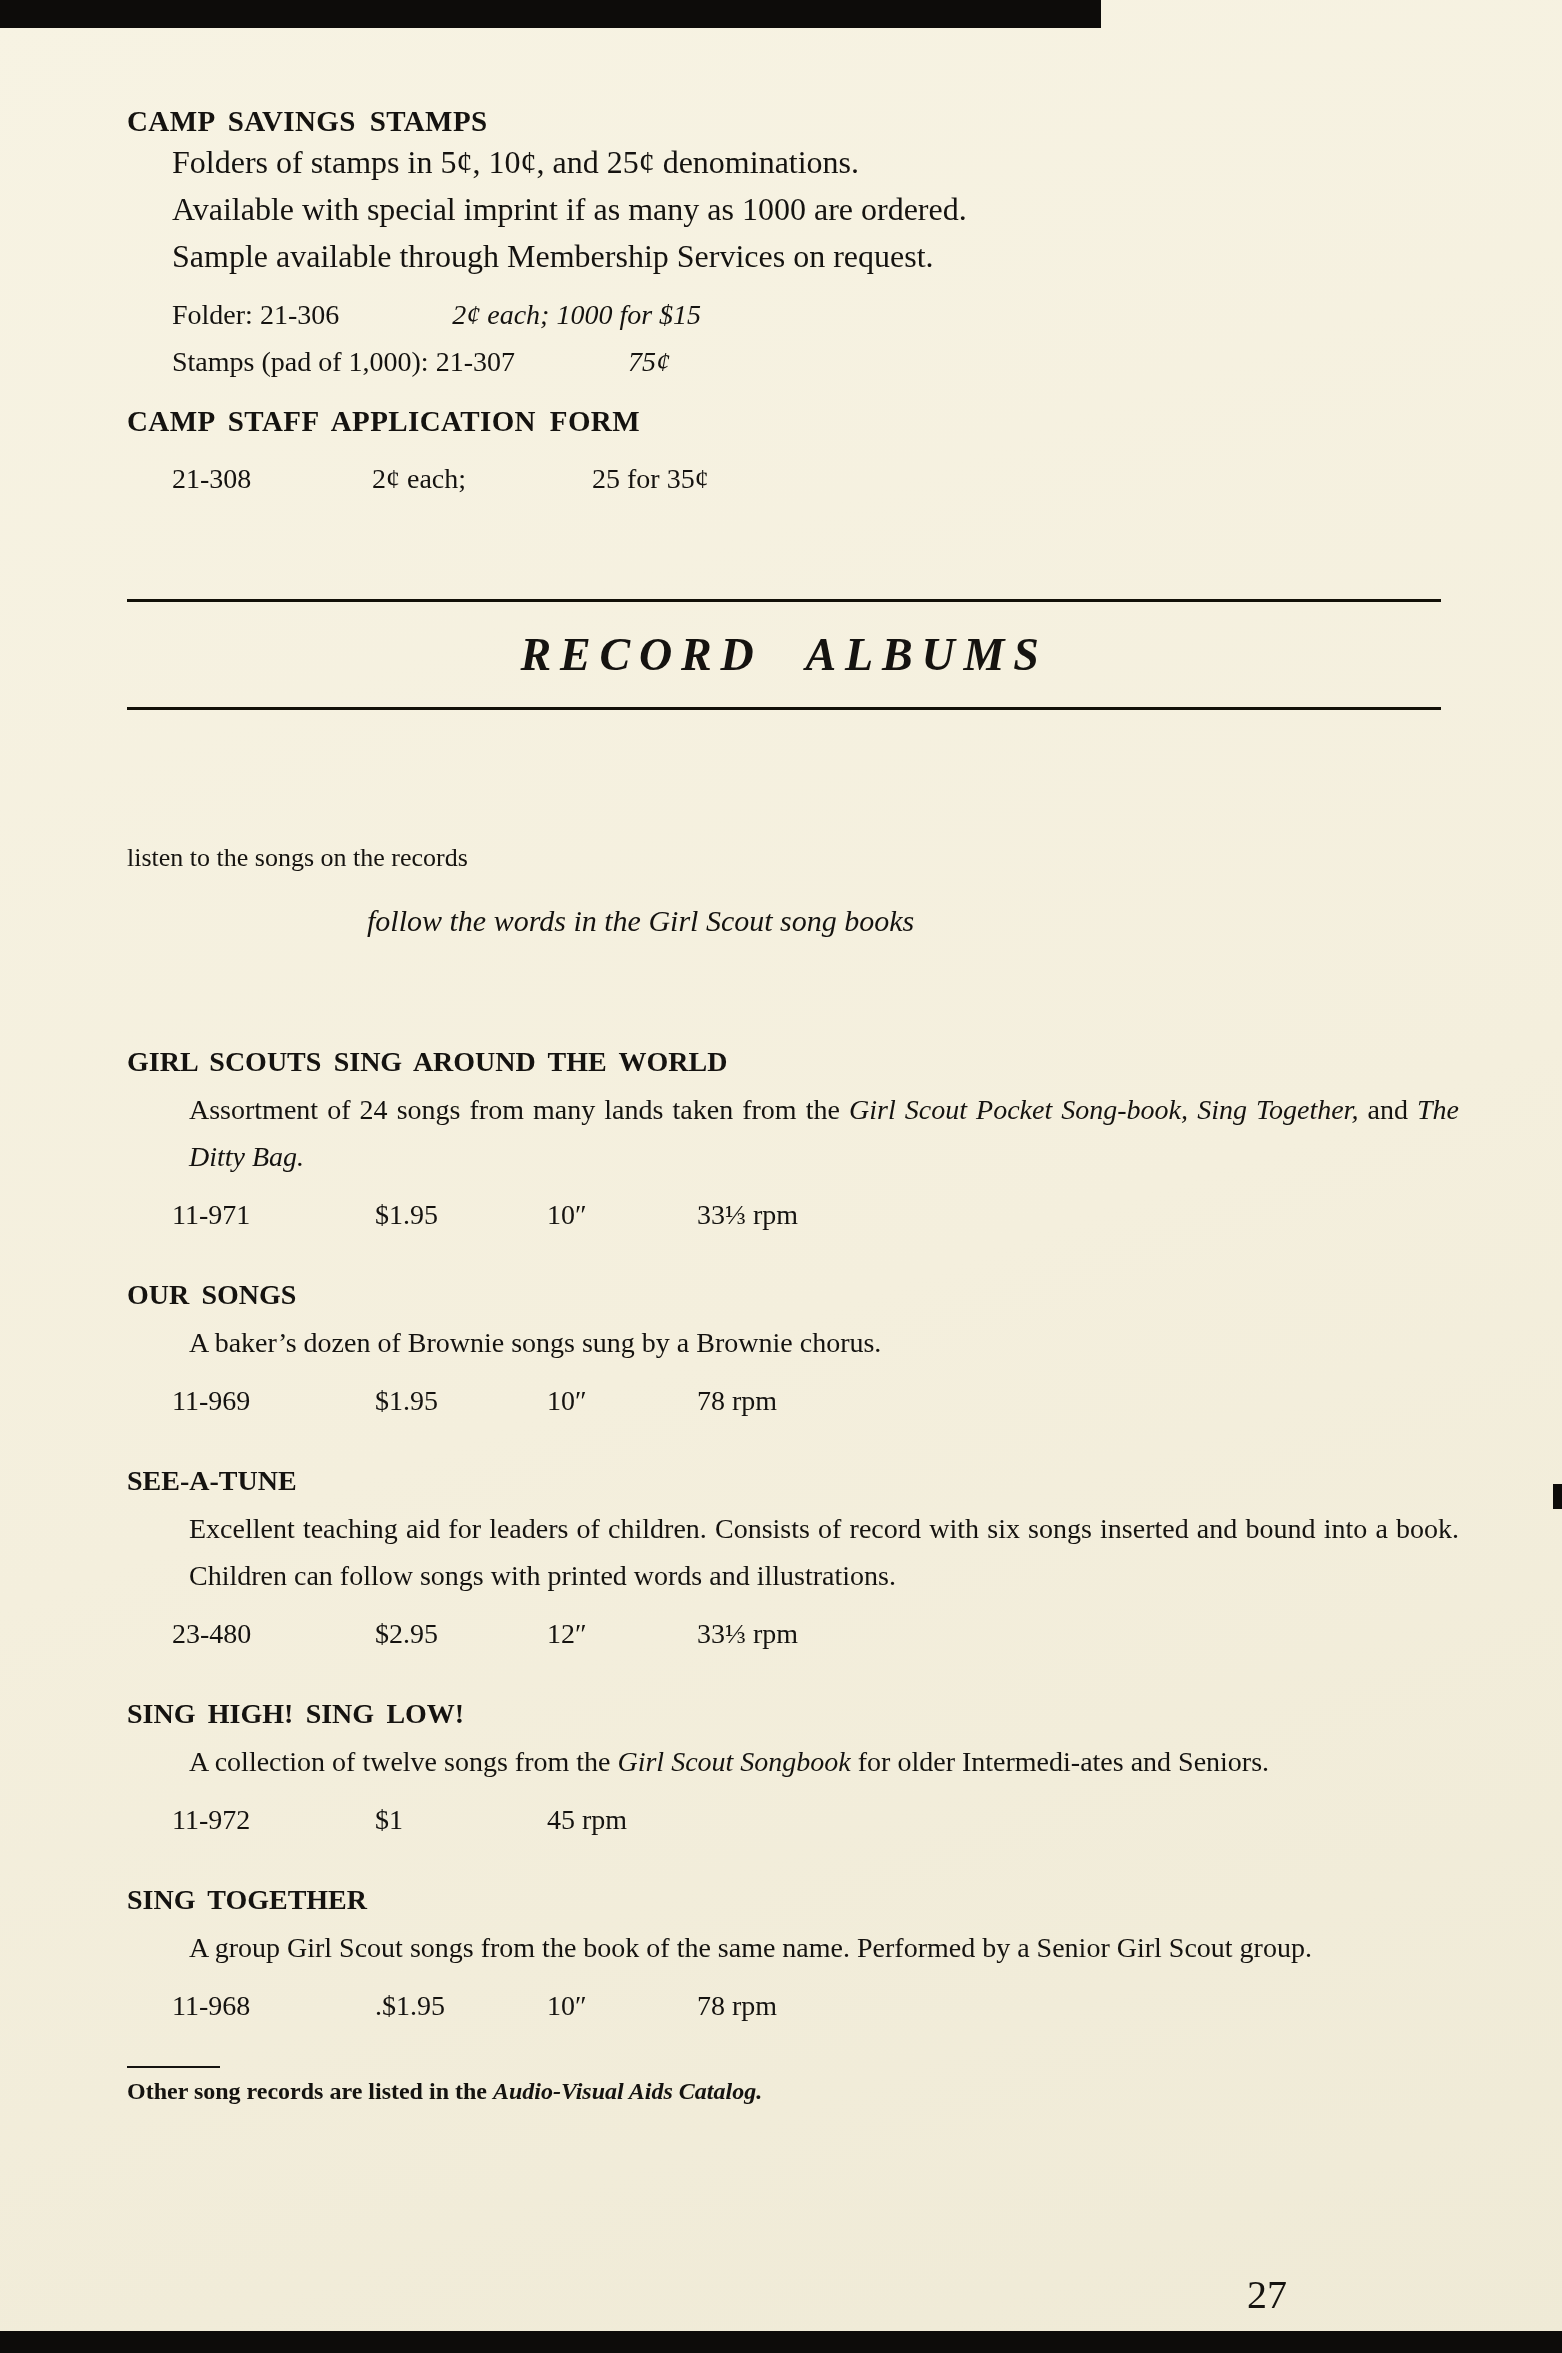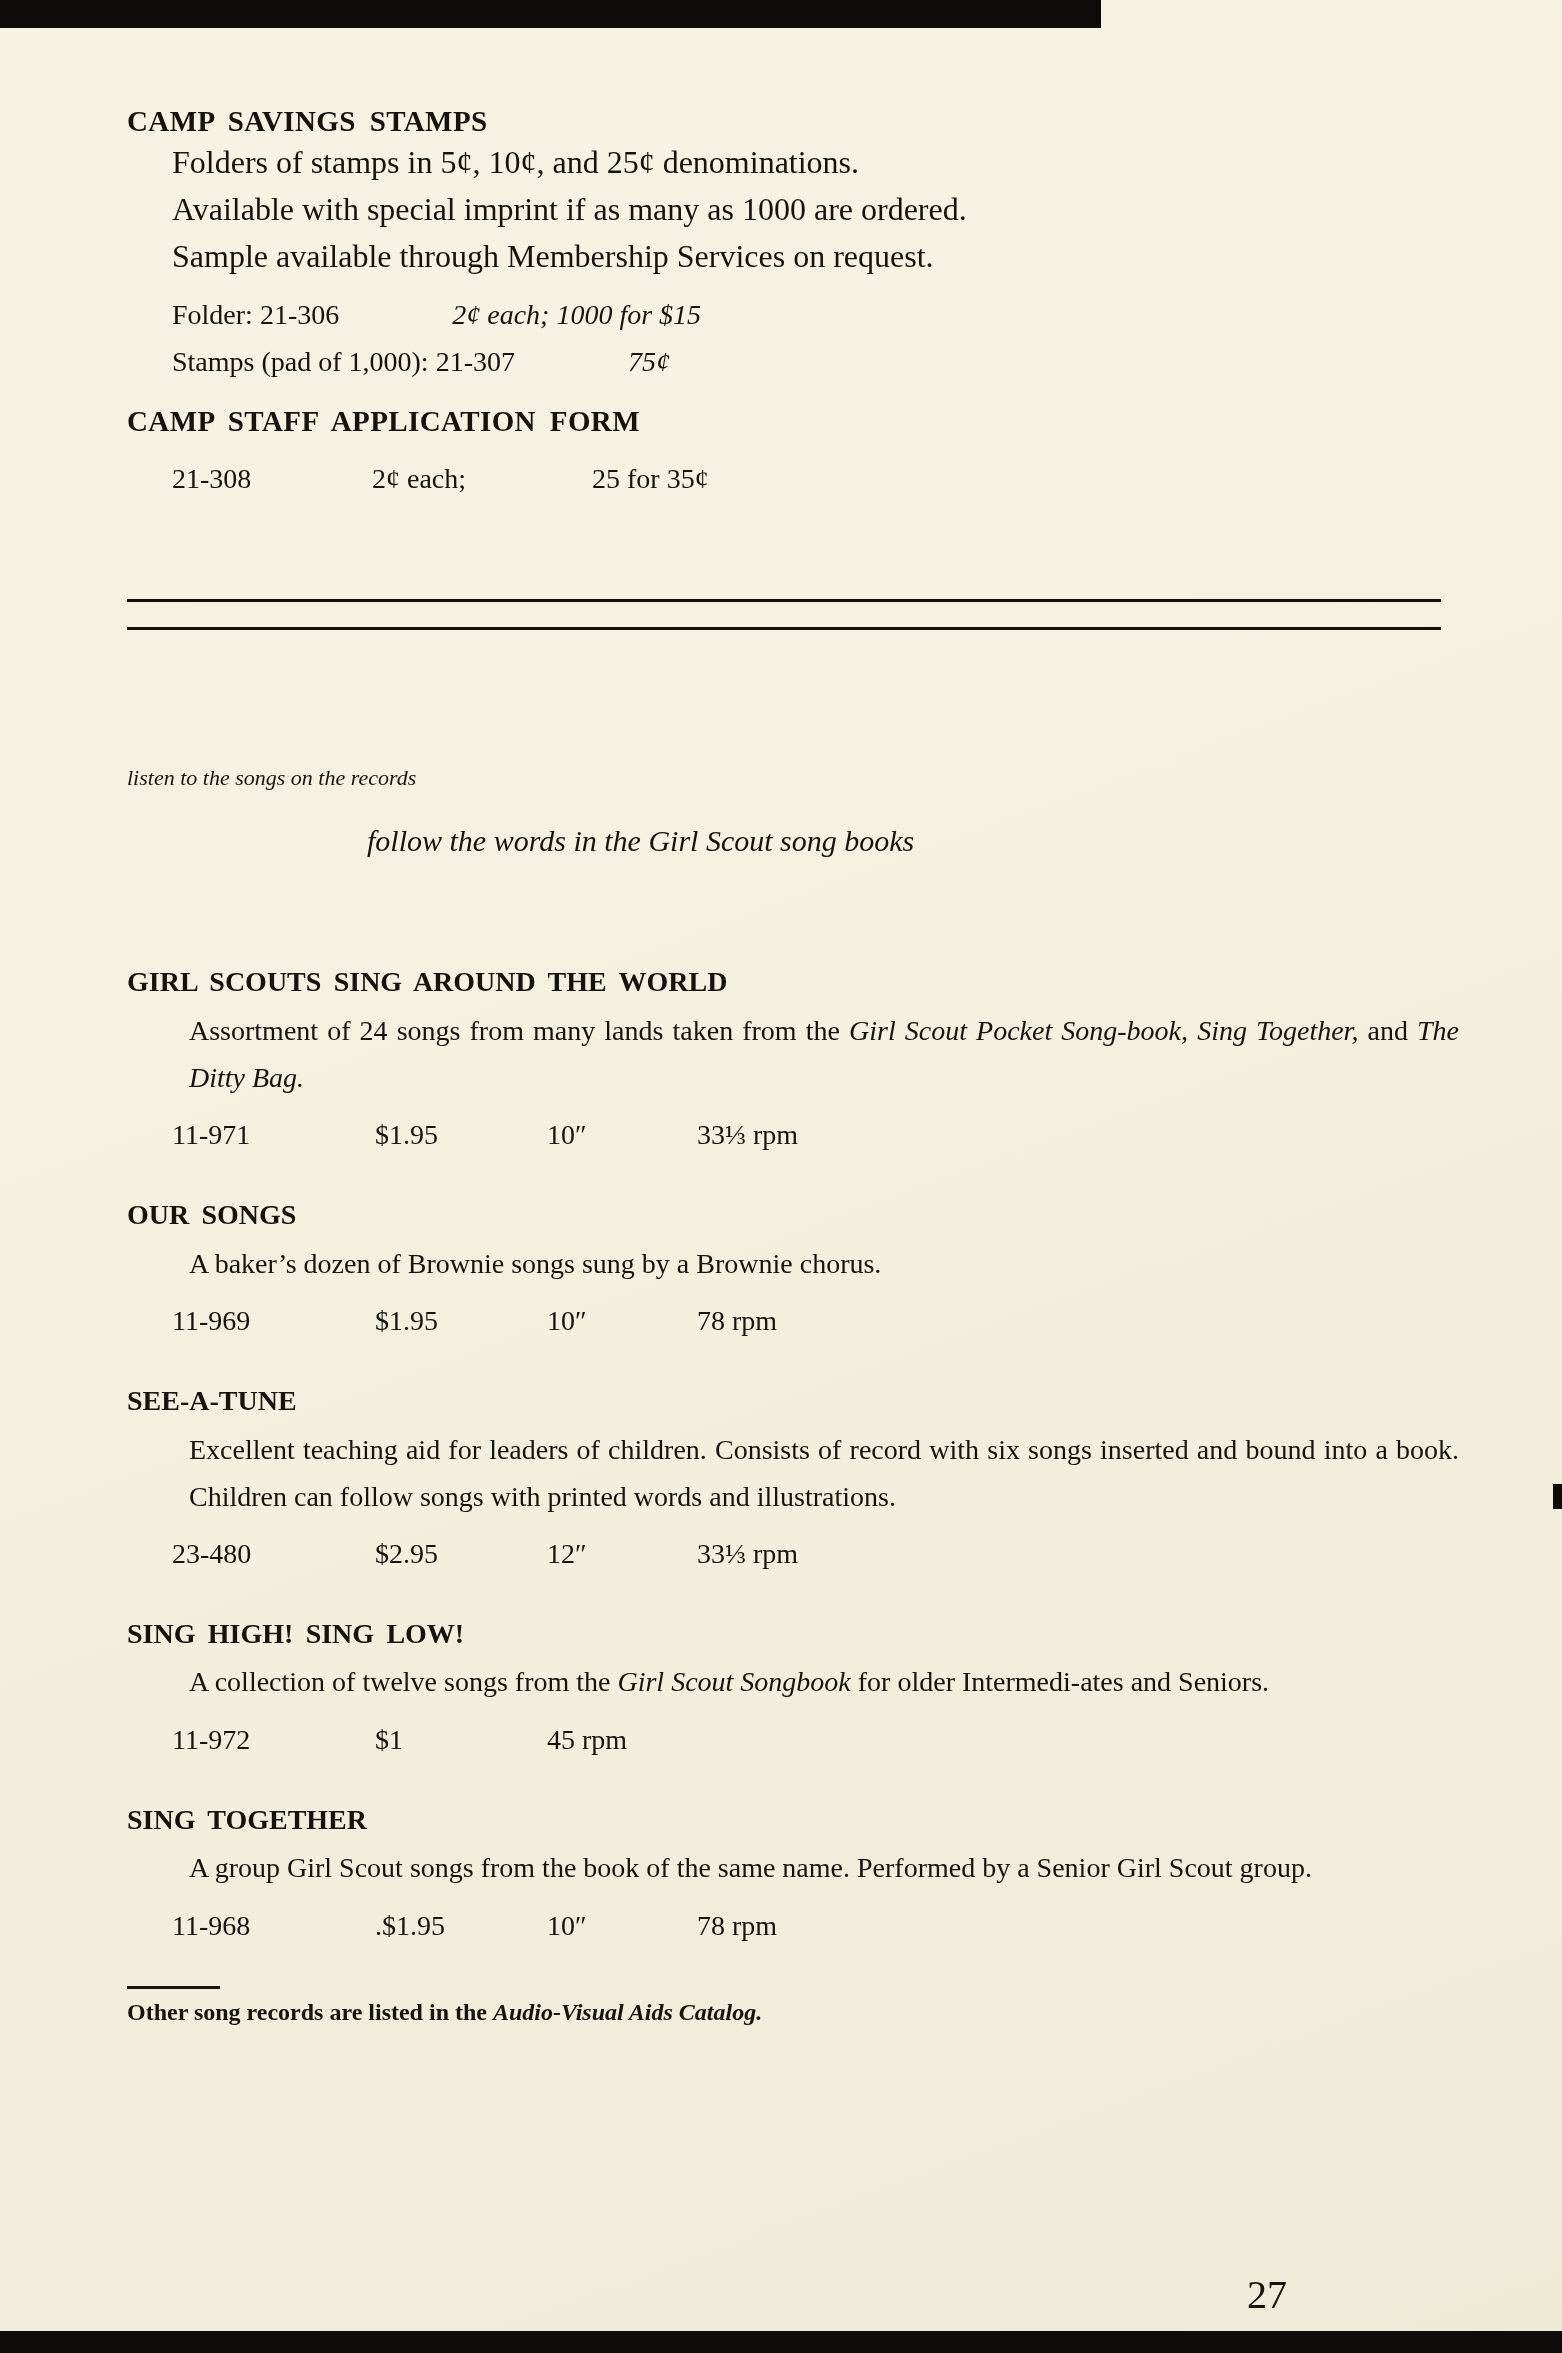--- a/index.html
+++ b/index.html
@@ -38,21 +38,21 @@
 
   .rule { height: 3.5px; background: #121008; margin-top: 97px; }
   .rule.second { margin-top: 24.6px; }
   .section-title {
     text-align: center;
     font-size: 46px; font-style: italic; font-weight: bold;
     letter-spacing: 8.8px; word-spacing: 24.6px;
     margin-top: 24.6px; line-height: 55px;
   }
 
-  .intro-line1 { font-size: 22px; font-style: italic; margin-top: 123px; line-height: 49px; }
+  .intro-line1 { font-size: 26px; margin-top: 123px; line-height: 49px; }
   .intro-line2 { font-size: 30px; font-style: italic; margin-top: 14px; margin-left: 240px; line-height: 49px; }
 
   .albums { margin-top: 97px; }
   .album { margin-bottom: 37px; }
   .album-title { font-size: 28px; font-weight: bold; word-spacing: 5.3px; line-height: 39px; }
   .album-desc {
     margin-left: 62px; margin-top: 5.3px; width: 1270px;
     font-size: 28px; line-height: 47px; text-align: justify;
   }
   .it { font-style: italic; }
@@ -97,20 +97,21 @@
     </section>
 
     <section>
       <h2 class="heading staff-heading">CAMP STAFF APPLICATION FORM</h2>
       <p class="staff-order body-block">
         <span class="col-a">21-308</span><span class="col-b">2¢ each;</span><span>25 for 35¢</span>
       </p>
     </section>
 
     <div class="rule"></div>
+    <h1 class="section-title">RECORD ALBUMS</h1>
     <div class="rule second"></div>
 
     <p class="intro-line1">listen to the songs on the records</p>
     <p class="intro-line2">follow the words in the Girl Scout song books</p>
 
     <div class="albums">
 
       <section class="album">
         <h3 class="album-title">GIRL SCOUTS SING AROUND THE WORLD</h3>
         <p class="album-desc">

